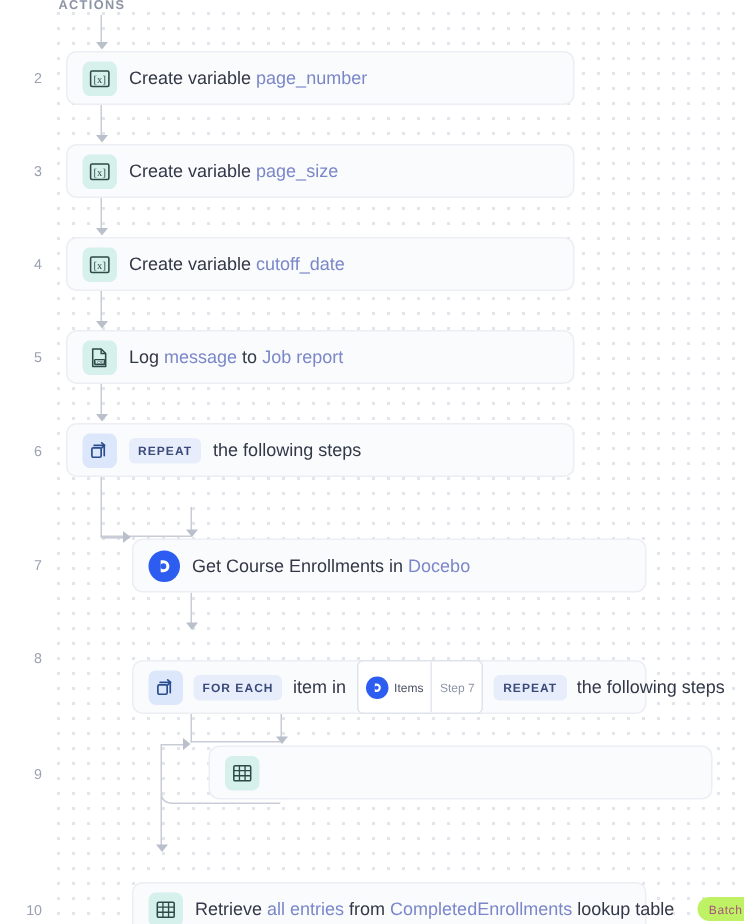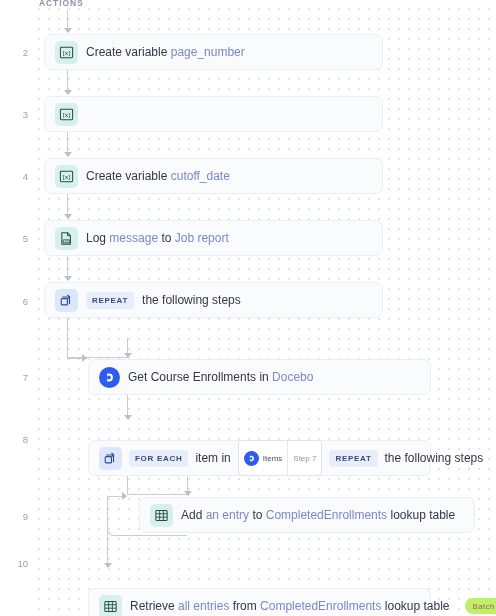--- a/index.html
+++ b/index.html
@@ -243,40 +243,43 @@
   <div class="actions-header">ACTIONS</div>
 
   <div class="step-num" style="left:0px; top:47px;">2</div>
   <div class="step-num" style="left:0px; top:109px;">3</div>
   <div class="step-num" style="left:0px; top:171px;">4</div>
   <div class="step-num" style="left:0px; top:233px;">5</div>
   <div class="step-num" style="left:0px; top:296px;">6</div>
   <div class="step-num" style="left:0px; top:372px;">7</div>
   <div class="step-num" style="left:0px; top:434px;">8</div>
   <div class="step-num" style="left:0px; top:511px;">9</div>
-  <div class="step-num" style="left:0px; top:558px;">10</div>
+  <div class="step-num" style="left:0px; top:602px;">10</div>
 
   <div class="node" style="left:44px; top:34px; width:339px;">
     <div class="icon-box icon-teal">
       <svg width="15" height="15" viewBox="0 0 16 16" aria-hidden="true">
         <rect x="1.5" y="2.5" width="13" height="11" rx="1" fill="none" stroke="#2c4a47" stroke-width="1.1"></rect>
         <text x="8" y="11" font-size="7.5" text-anchor="middle" fill="#2c4a47" font-family="Liberation Serif, serif">[x]</text>
       </svg>
     </div>
     <div class="label">
       <span>Create variable </span><span class="lk">page_number</span>
     </div>
   </div>
 
   <div class="node" style="left:44px; top:96px; width:339px;">
     <div class="icon-box icon-teal">
       <svg width="15" height="15" viewBox="0 0 16 16" aria-hidden="true">
         <rect x="1.5" y="2.5" width="13" height="11" rx="1" fill="none" stroke="#2c4a47" stroke-width="1.1"></rect>
         <text x="8" y="11" font-size="7.5" text-anchor="middle" fill="#2c4a47" font-family="Liberation Serif, serif">[x]</text>
       </svg>
+    </div>
+    <div class="label">
+      <span>Create variable </span><span class="lk">page_size</span>
     </div>
   </div>
 
   <div class="node" style="left:44px; top:158px; width:339px;">
     <div class="icon-box icon-teal">
       <svg width="15" height="15" viewBox="0 0 16 16" aria-hidden="true">
         <rect x="1.5" y="2.5" width="13" height="11" rx="1" fill="none" stroke="#2c4a47" stroke-width="1.1"></rect>
         <text x="8" y="11" font-size="7.5" text-anchor="middle" fill="#2c4a47" font-family="Liberation Serif, serif">[x]</text>
       </svg>
     </div>
@@ -351,23 +354,20 @@
     <span class="label">the following steps</span>
   </div>
 
   <div class="node" style="left:139px; top:497px; width:336px;">
     <div class="icon-box icon-teal">
       <svg width="15" height="15" viewBox="0 0 16 16" aria-hidden="true">
         <rect x="2" y="2.6" width="12" height="10.8" rx="1" fill="none" stroke="#2c4a47" stroke-width="1.1"></rect>
         <path d="M2 6.1h12M2 9.8h12M6 2.6v10.8M10 2.6v10.8" stroke="#2c4a47" stroke-width="0.95"></path>
       </svg>
     </div>
-    <div class="label">
-      <span>Add </span><span class="lk">an entry</span><span> to </span><span class="lk">CompletedEnrollments</span><span> lookup table</span>
-    </div>
   </div>
 
   <div class="node" style="left:88px; top:572px; width:343px;margin-top:16px;">
     <div class="icon-box icon-teal">
       <svg width="15" height="15" viewBox="0 0 16 16" aria-hidden="true">
         <rect x="2" y="2.6" width="12" height="10.8" rx="1" fill="none" stroke="#2c4a47" stroke-width="1.1"></rect>
         <path d="M2 6.1h12M2 9.8h12M6 2.6v10.8M10 2.6v10.8" stroke="#2c4a47" stroke-width="0.95"></path>
       </svg>
     </div>
     <div class="label">

